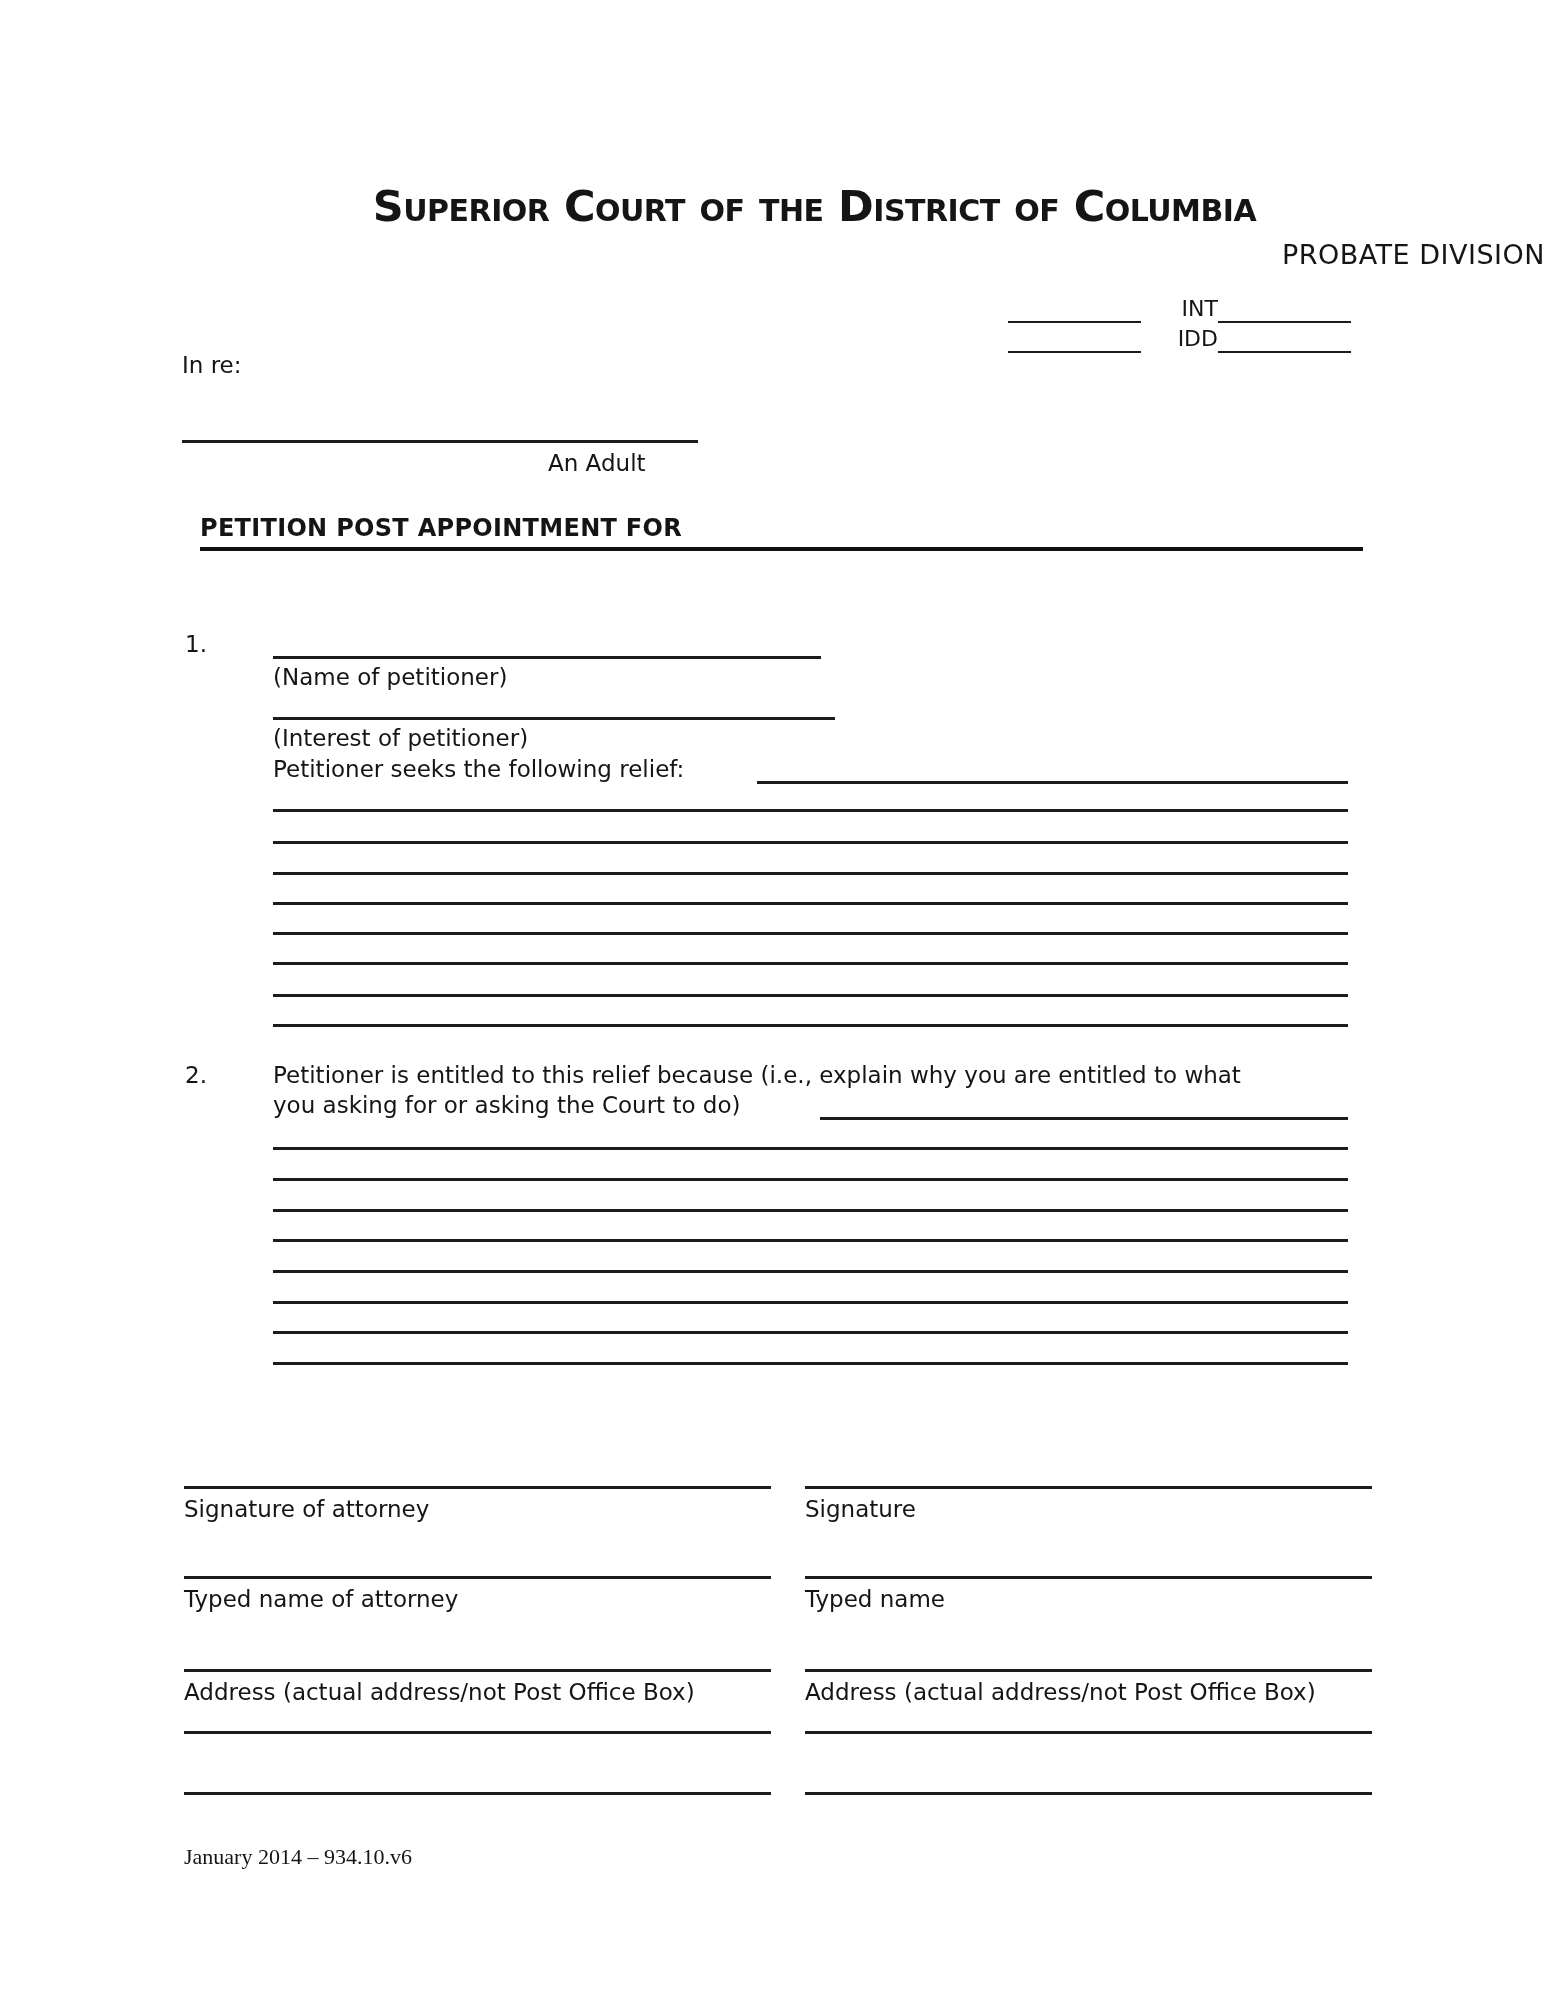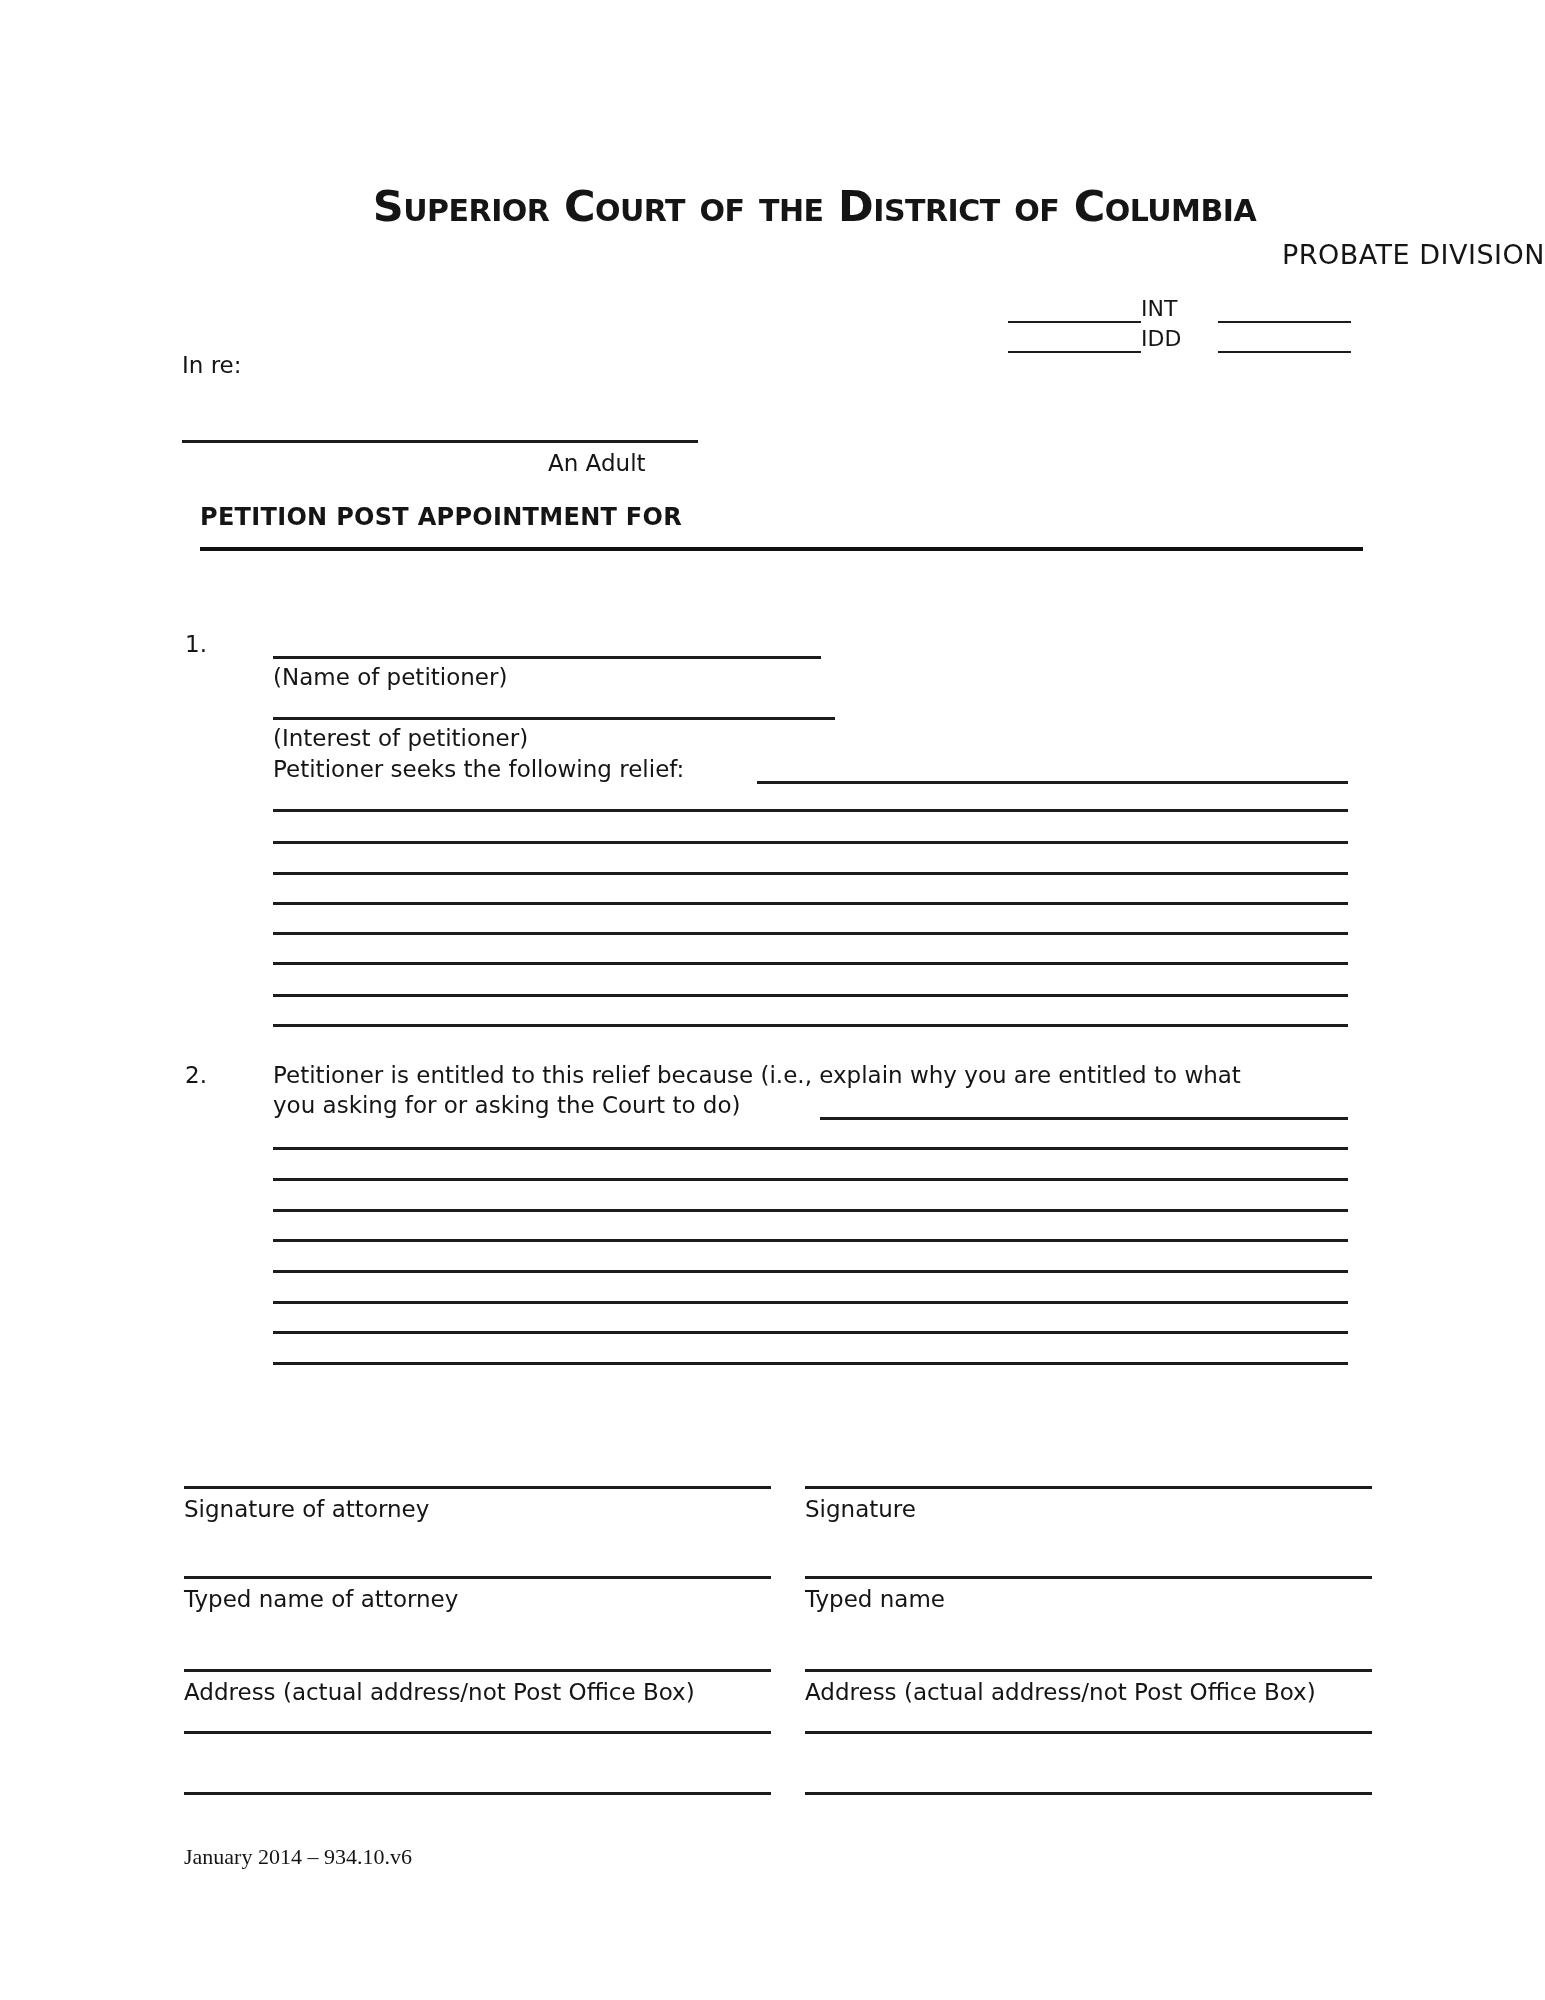--- a/index.html
+++ b/index.html
@@ -33,29 +33,29 @@
     text-align: right;
   }
   .uline {
     position: absolute;
     height: 0;
     border-top: 3px solid #1c1c1c;
   }
   .intidd { position: absolute; left: 1008px; top: 296px; width: 343px; }
   .intidd-row { display: flex; align-items: flex-end; height: 27px; margin-bottom: 3px; }
   .intidd-blank { width: 133px; border-bottom: 2px solid #1c1c1c; height: 100%; }
-  .intidd-label { width: 77px; text-align: left; font-size: 22px; line-height: 26px; padding-bottom: 1px; }
+  .intidd-label { width: 77px; text-align: right; font-size: 22px; line-height: 26px; padding-bottom: 1px; }
   .heading-row {
     position: absolute;
     left: 200px; top: 514px;
     width: 1163px; height: 37px;
     border-bottom: 4px solid #111;
     display: flex; align-items: flex-end;
   }
-  .heading-text { font-size: 24px; font-weight: bold; letter-spacing: 0.3px; white-space: nowrap; padding-bottom: 16px; }
+  .heading-text { font-size: 24px; font-weight: bold; letter-spacing: 0.3px; white-space: nowrap; padding-bottom: 5px; }
   .heading-blank { flex: 1; height: 100%; }
   .footer-note { font-family: "Liberation Serif", "DejaVu Serif", serif; font-size: 22px; line-height: 26px; white-space: nowrap; }
 </style>
 </head>
 <body>
 
 <div class="page">
 
   <div class="abs center court-title">Superior Court of the District of Columbia</div>
   <div class="abs center division">PROBATE DIVISION</div>

